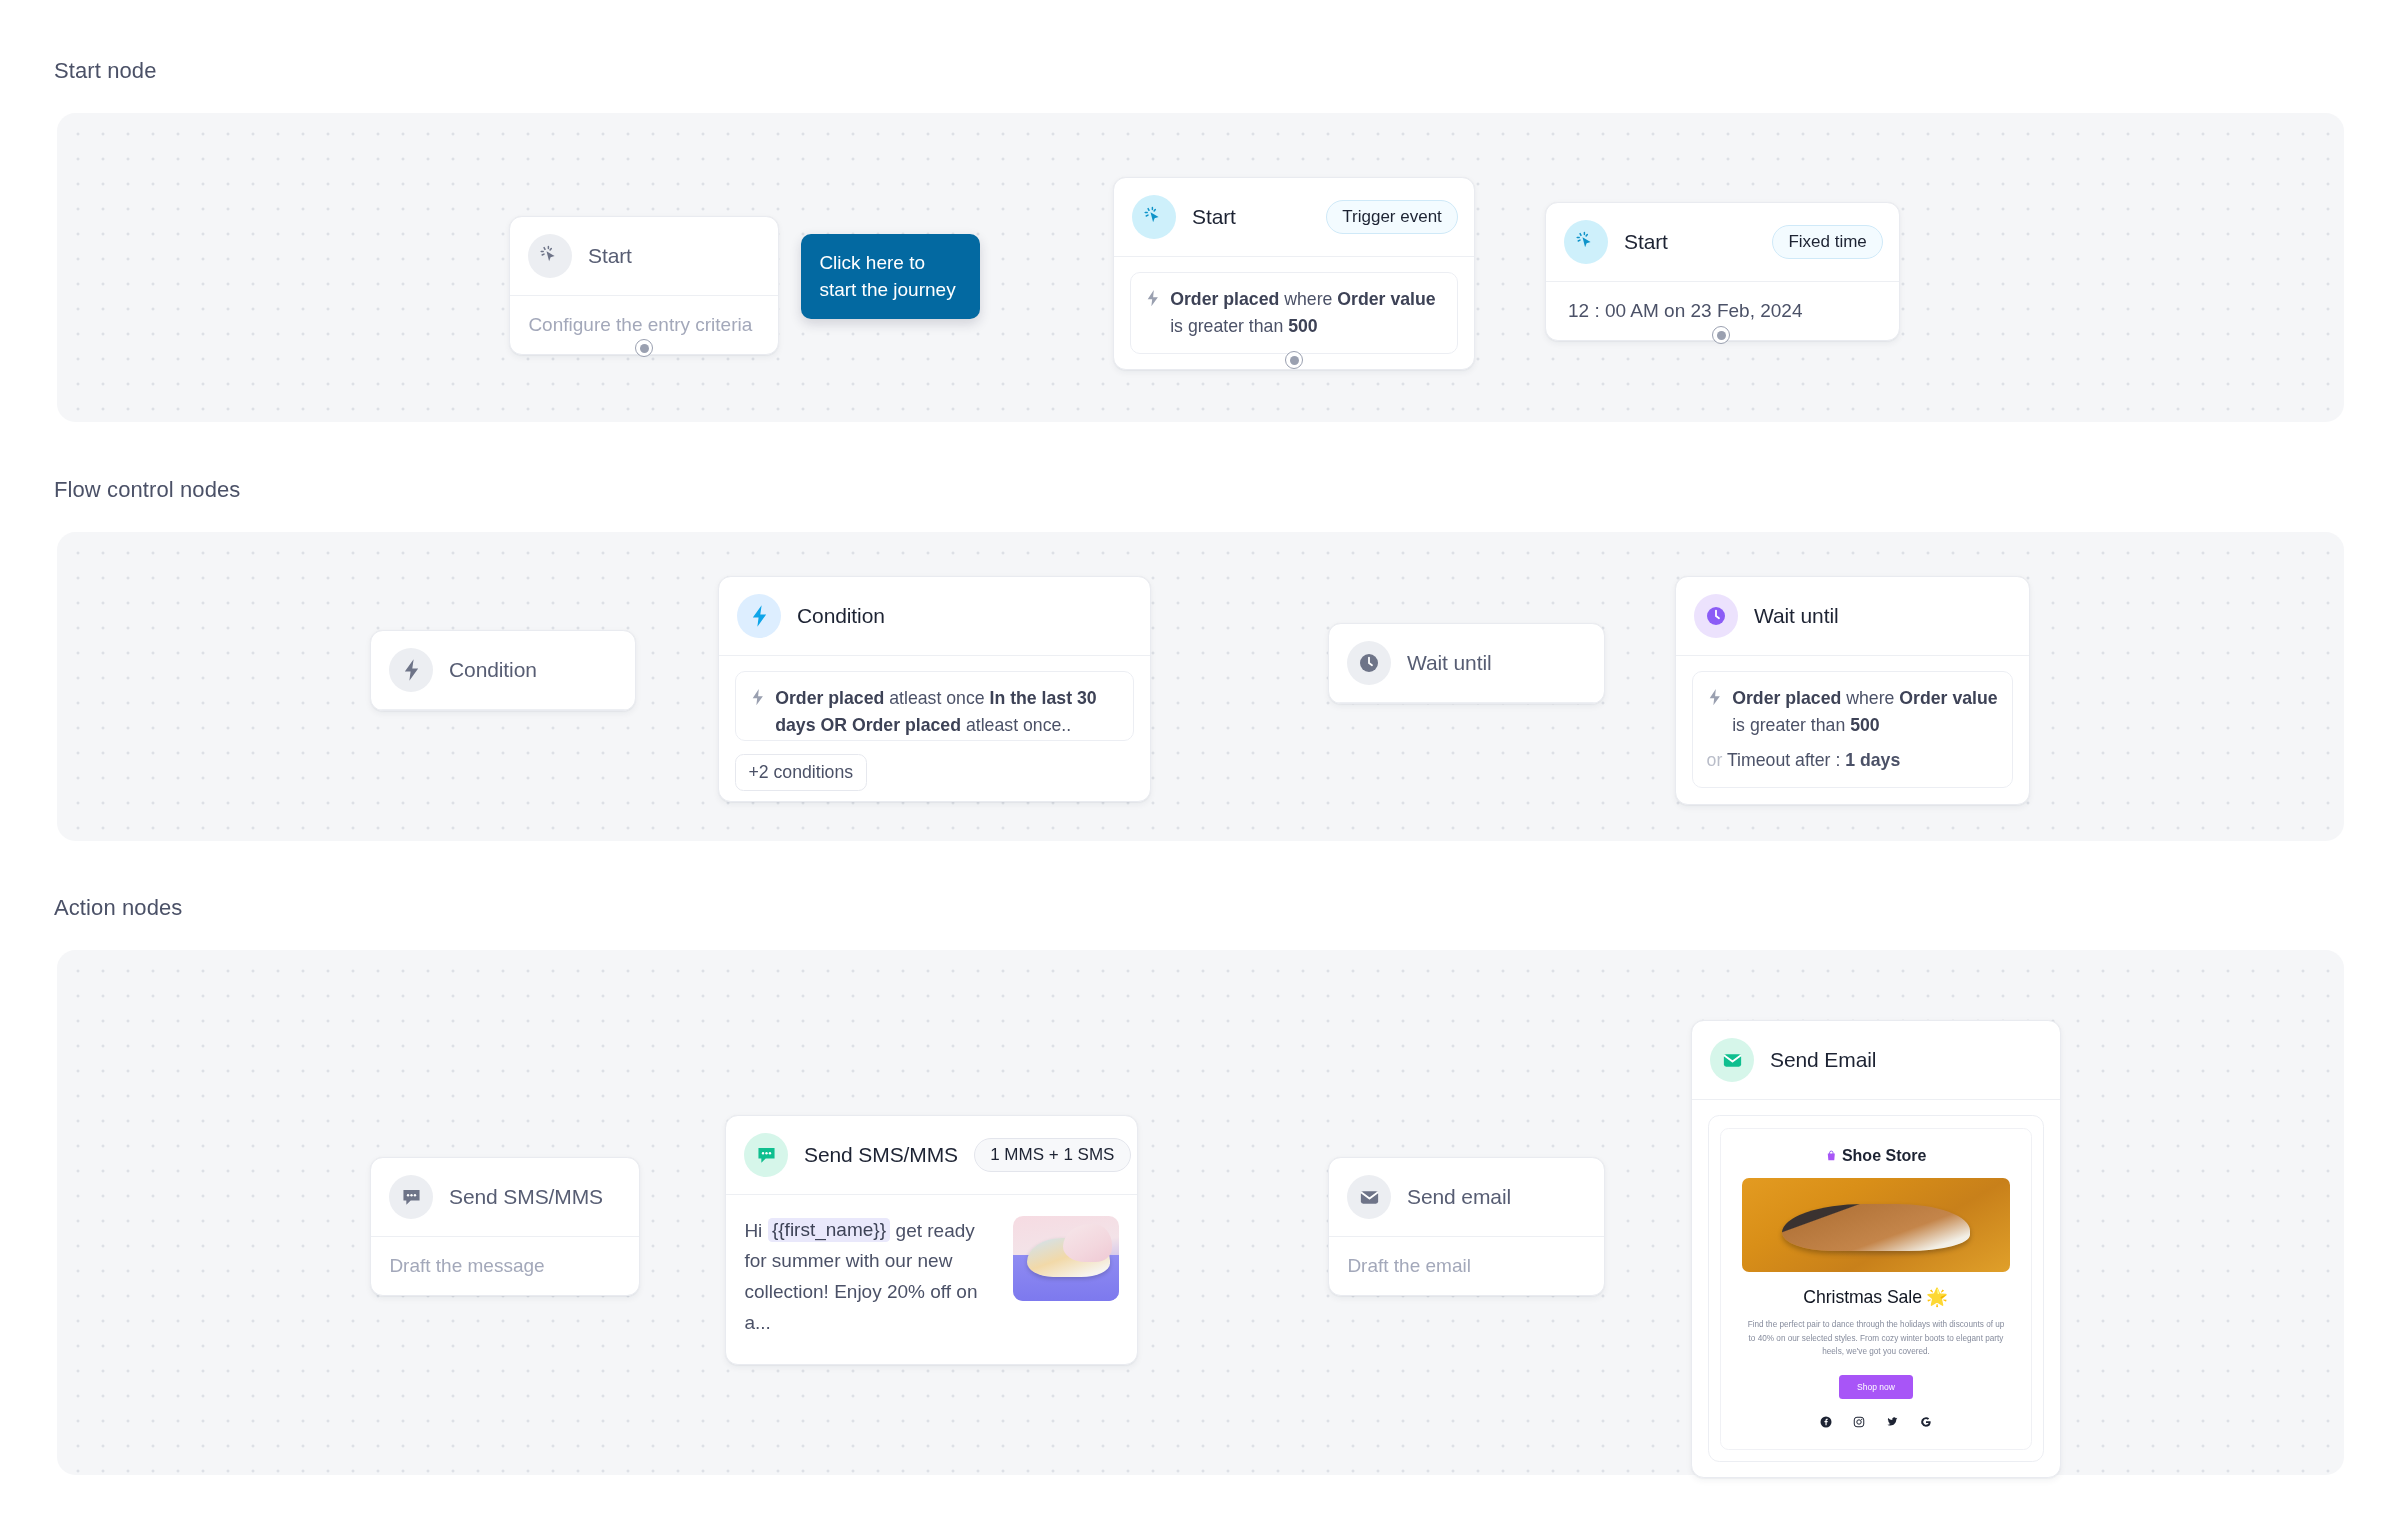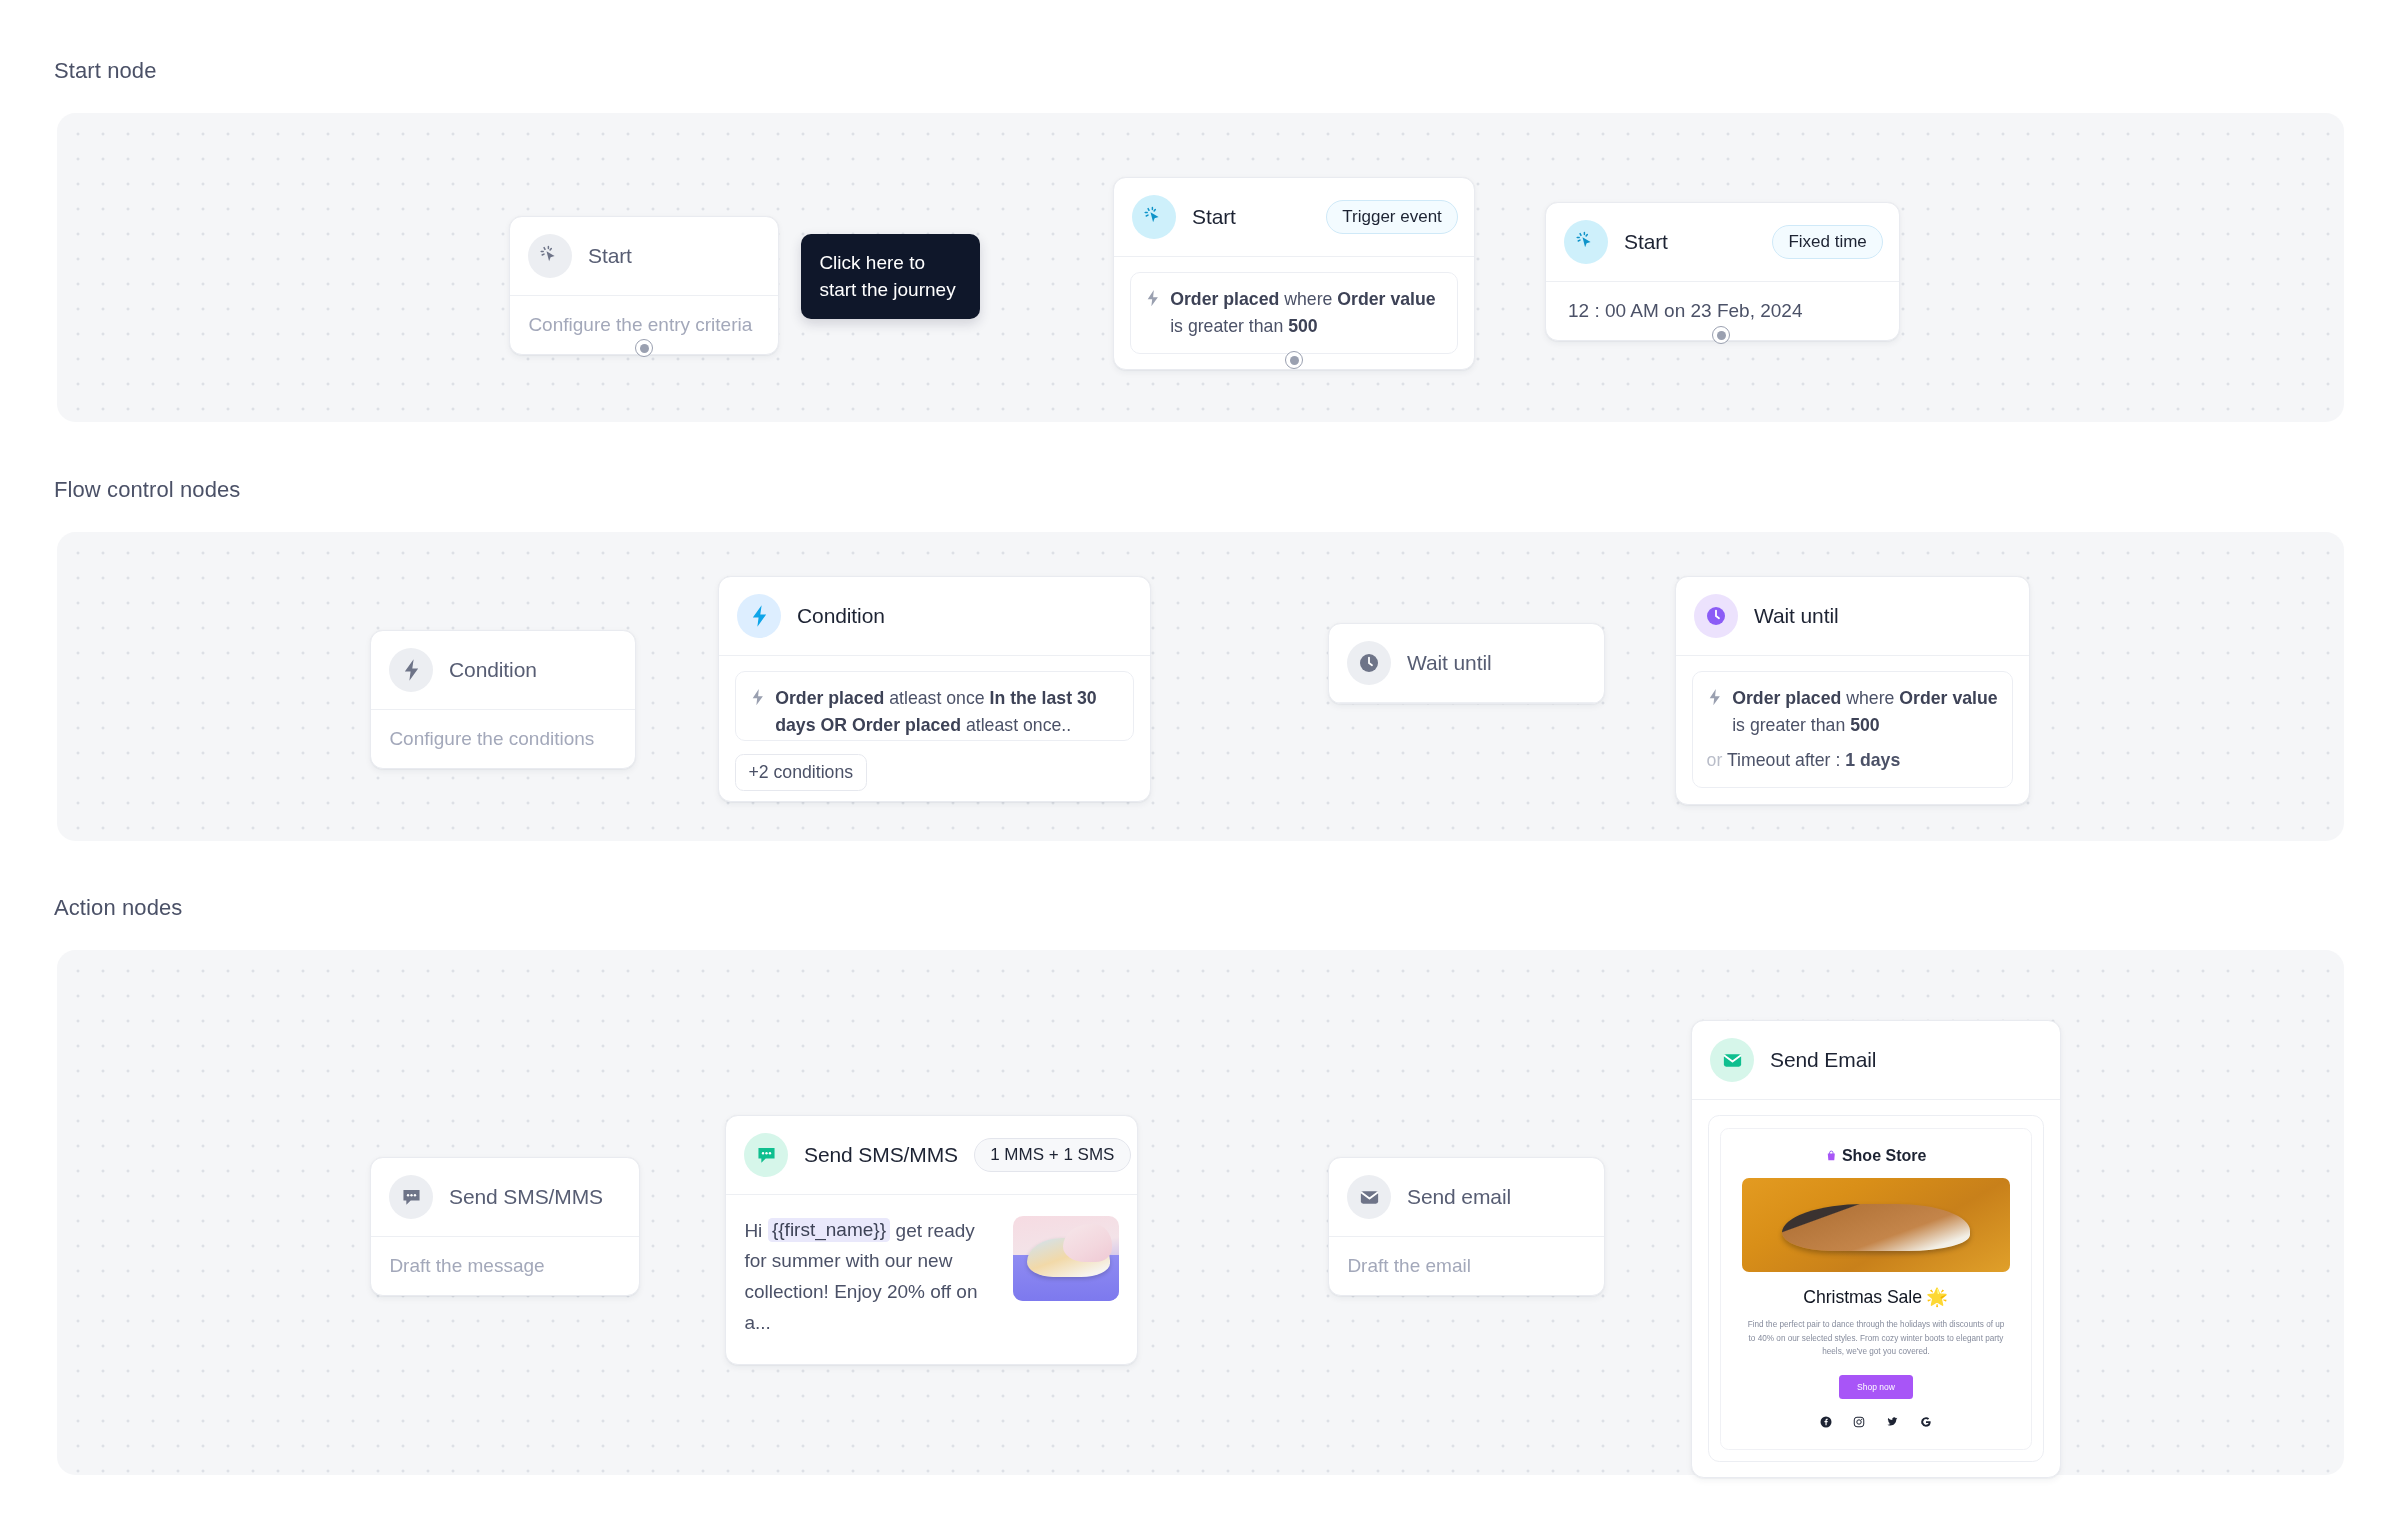--- a/index.html
+++ b/index.html
@@ -154,21 +154,21 @@
     content: "";
     width: 9.2px;
     height: 9.2px;
     border-radius: 50%;
     background: #9aa0b0;
   }
 
   
   .tooltip {
     position: absolute;
-    background: #0f172a;
+    background: #0369a1;
     color: #ffffff;
     border-radius: 10px;
     padding: 15.6px 18.4px;
     font-size: 19px;
     line-height: 1.42;
     box-shadow: 0 4.3px 11.3px rgba(28,34,61,0.16);
     white-space: pre-line;
   }
 
   
@@ -358,23 +358,20 @@
   <div class="node" style="left:370px; top:630px; width:266px;">
     <div class="node-head">
       <span class="node-icon muted">
         <svg width="21" height="24" viewBox="0 0 14 18" fill="none">
           <path d="M8.6 1 L2 10.2 H6.3 L5.4 17 L12 7.8 H7.6 Z" fill="#6e7488"></path>
         </svg>
       </span>
       <span class="node-title muted">Condition</span>
     </div>
     <div class="node-divider"></div>
-    <div class="node-body">
-      <span class="placeholder">Configure the conditions</span>
-    </div>
   </div>
 
   <div class="node" style="left:718px; top:576px; width:433px; height:226px;">
     <div class="node-head">
       <span class="node-icon lblue">
         <svg width="21" height="24" viewBox="0 0 14 18" fill="none">
           <path d="M8.6 1 L2 10.2 H6.3 L5.4 17 L12 7.8 H7.6 Z" fill="#0ea5e9"></path>
         </svg>
       </span>
       <span class="node-title">Condition</span>

